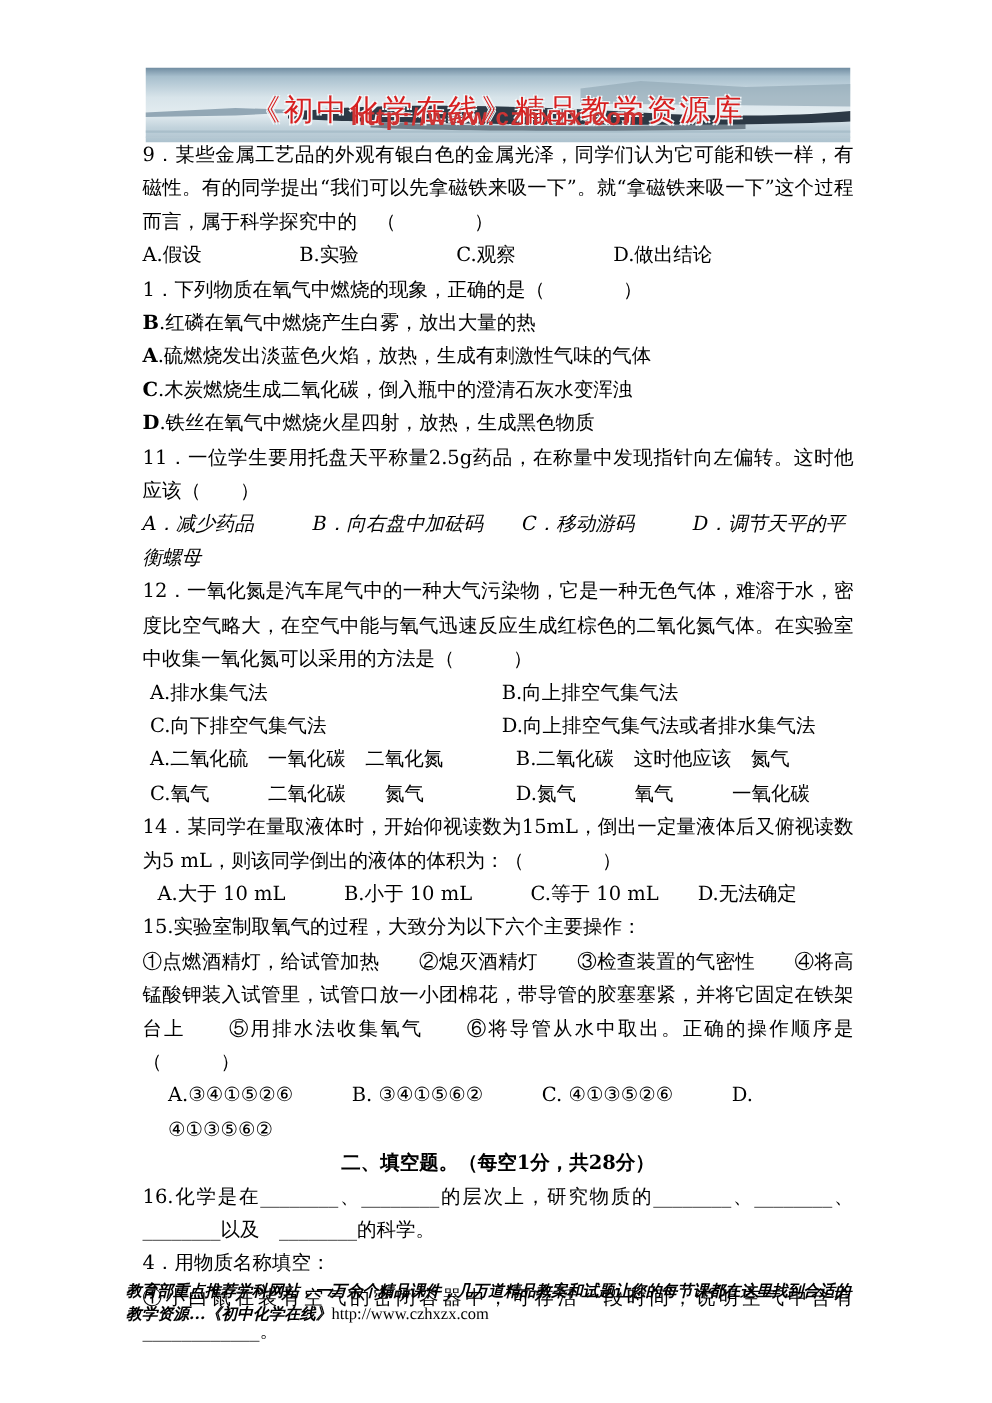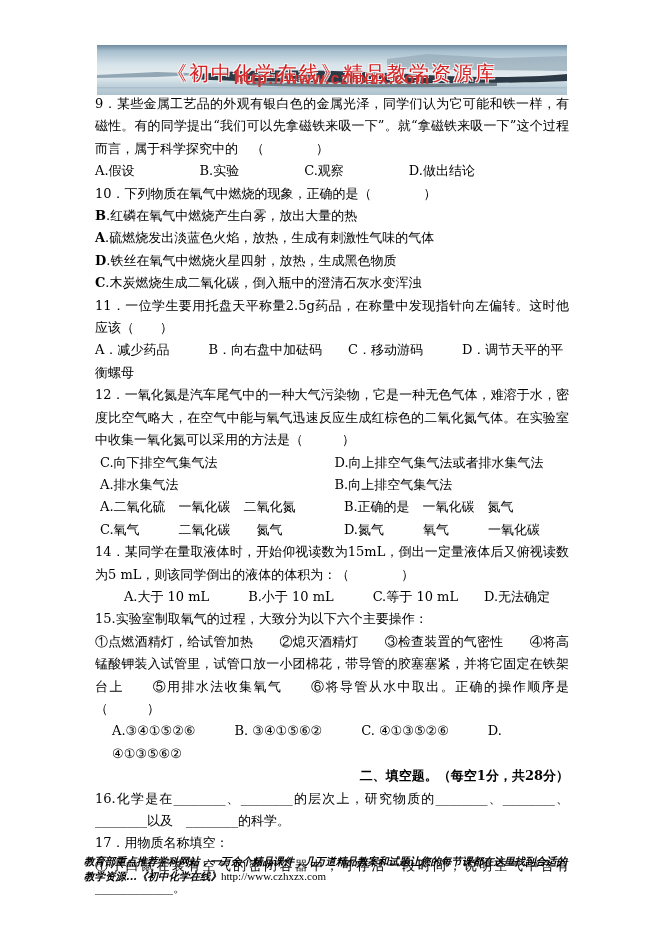--- a/index.html
+++ b/index.html
@@ -24,21 +24,21 @@
   
   .content {
     position:absolute; left:95px; top:93px; width:474px;
     font-size:13px; line-height:22.4px; text-align:justify;
   }
   .content p { margin:0; }
   .opt-pair { display:flex; padding-left:5px; text-align:left; }
   .opt-pair .col-a { width:50%; flex:none; }
   .opt-pair .col-b { flex:1; }
   .pair-13 .col-a { width:52%; }
-  .indent-sm { padding-left:10px; text-align:center; }
+  .indent-sm { padding-left:10px; text-align:left; }
   .indent-md { padding-left:17px; text-align:left; }
   .bold { font-weight:bold; }
   
   .footer {
     position:absolute; left:84px; top:854px; width:500px;
     font-size:10.5px; line-height:15px; font-weight:bold; font-style:italic;
     font-family:"DejaVu Serif","Liberation Serif",serif;
   }
   .footer p { margin:0; }
   .footer .url { font-style:normal; font-weight:normal; font-family:"Liberation Serif",serif; font-size:11px; }
@@ -70,60 +70,60 @@
     </svg>
     <div class="banner-title">《初中化学在线》精品教学资源库</div>
     <div class="banner-url">http://www.czhxzx.com</div>
   </div>
 
   <div class="content">
 
     <p>9．某些金属工艺品的外观有银白色的金属光泽，同学们认为它可能和铁一样，有磁性。有的同学提出“我们可以先拿磁铁来吸一下”。就“拿磁铁来吸一下”这个过程而言，属于科学探究中的　（　　　　）</p>
     <p style="text-align:left;">A.假设　　　　　B.实验　　　　　C.观察　　　　　D.做出结论</p>
 
-    <p>10．下列物质在氧气中燃烧的现象，正确的是（　　　　）</p>
+    <p>1．下列物质在氧气中燃烧的现象，正确的是（　　　　）</p>
     <p><span class="bold">B</span><span>.红磷在氧气中燃烧产生白雾，放出大量的热</span></p>
     <p><span class="bold">A</span><span>.硫燃烧发出淡蓝色火焰，放热，生成有刺激性气味的气体</span></p>
+    <p><span class="bold">C</span><span>.木炭燃烧生成二氧化碳，倒入瓶中的澄清石灰水变浑浊</span></p>
     <p><span class="bold">D</span><span>.铁丝在氧气中燃烧火星四射，放热，生成黑色物质</span></p>
-    <p><span class="bold">C</span><span>.木炭燃烧生成二氧化碳，倒入瓶中的澄清石灰水变浑浊</span></p>
 
     <p>11．一位学生要用托盘天平称量2.5g药品，在称量中发现指针向左偏转。这时他应该（　　）</p>
-    <p style="text-align:left;">A．减少药品　　　B．向右盘中加砝码　　C．移动游码　　　D．调节天平的平衡螺母</p>
+    <p style="text-align:left;font-style:italic;">A．减少药品　　　B．向右盘中加砝码　　C．移动游码　　　D．调节天平的平衡螺母</p>
 
     <p>12．一氧化氮是汽车尾气中的一种大气污染物，它是一种无色气体，难溶于水，密度比空气略大，在空气中能与氧气迅速反应生成红棕色的二氧化氮气体。在实验室中收集一氧化氮可以采用的方法是（　　　）</p>
+    <div class="opt-pair">
+      <span class="col-a">A.排水集气法</span>
+      <span class="col-b">B.向上排空气集气法</span>
+    </div>
     <div class="opt-pair">
       <span class="col-a">C.向下排空气集气法</span>
       <span class="col-b">D.向上排空气集气法或者排水集气法</span>
     </div>
-    <div class="opt-pair">
-      <span class="col-a">A.排水集气法</span>
-      <span class="col-b">B.向上排空气集气法</span>
-    </div>
 
     <div class="opt-pair pair-13">
       <span class="col-a">A.二氧化硫　一氧化碳　二氧化氮</span>
-      <span class="col-b">B.正确的是　一氧化碳　氮气</span>
+      <span class="col-b">B.二氧化碳　这时他应该　氮气</span>
     </div>
     <div class="opt-pair pair-13">
       <span class="col-a">C.氧气　　　二氧化碳　　氮气</span>
       <span class="col-b">D.氮气　　　氧气　　　一氧化碳</span>
     </div>
 
     <p>14．某同学在量取液体时，开始仰视读数为15mL，倒出一定量液体后又俯视读数为5 mL，则该同学倒出的液体的体积为：（　　　　）</p>
     <p class="indent-sm">A.大于 10 mL　　　B.小于 10 mL　　　C.等于 10 mL　　D.无法确定</p>
 
     <p>15.实验室制取氧气的过程，大致分为以下六个主要操作：</p>
     <p>①点燃酒精灯，给试管加热　　②熄灭酒精灯　　③检查装置的气密性　　④将高锰酸钾装入试管里，试管口放一小团棉花，带导管的胶塞塞紧，并将它固定在铁架台上　　⑤用排水法收集氧气　　⑥将导管从水中取出。正确的操作顺序是（　　　）</p>
     <p class="indent-md">A.③④①⑤②⑥　　　B. ③④①⑤⑥②　　　C. ④①③⑤②⑥　　　D. ④①③⑤⑥②</p>
 
-    <p class="bold" style="text-align:right;">二、填空题。（每空1分，共28分）</p>
+    <p class="bold" style="text-align:center;">二、填空题。（每空1分，共28分）</p>
 
     <p>16.化学是在________、________的层次上，研究物质的________、________、________以及　________的科学。</p>
 
-    <p style="text-align:left;">17．用物质名称填空：</p>
+    <p style="text-align:left;">4．用物质名称填空：</p>
     <p>①小白鼠在装有空气的密闭容器中，可存活一段时间，说明空气中含有 ____________。</p>
 
   </div>
 
   <div class="footer">
     <p>教育部重点推荐学科网站，一万余个精品课件，几万道精品教案和试题让您的每节课都在这里找到合适的</p>
     <p><span>教学资源...《初中化学在线》</span><span class="url">http://www.czhxzx.com</span></p>
   </div>
 
 </div>

